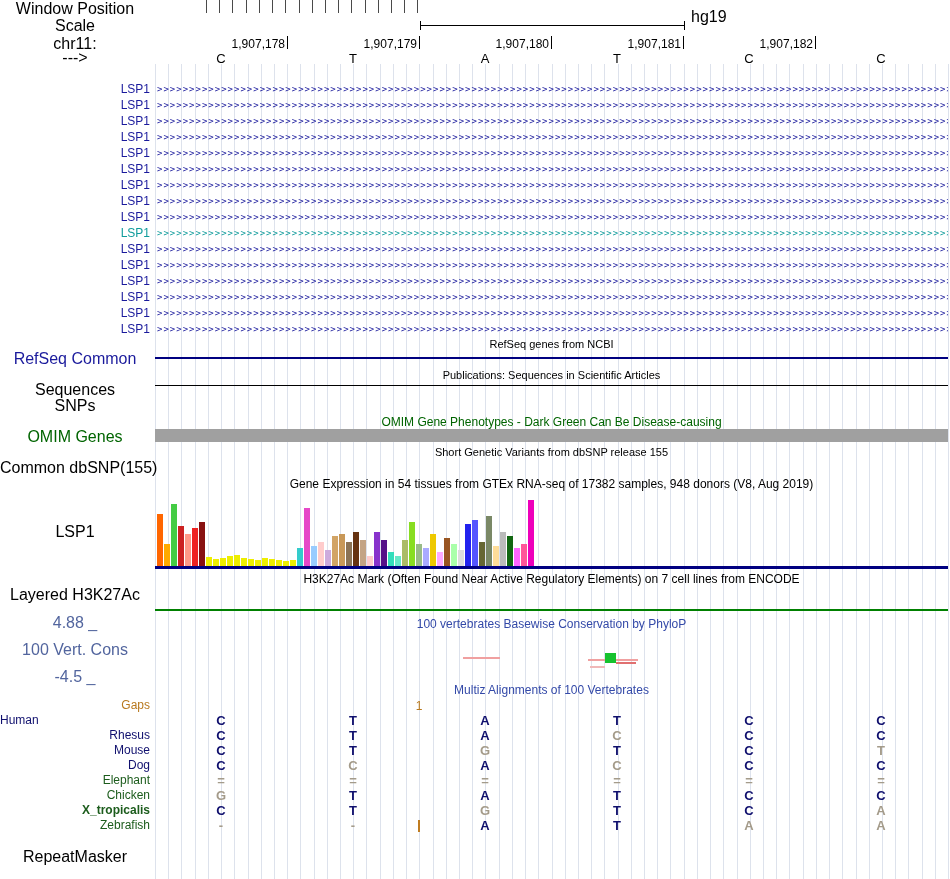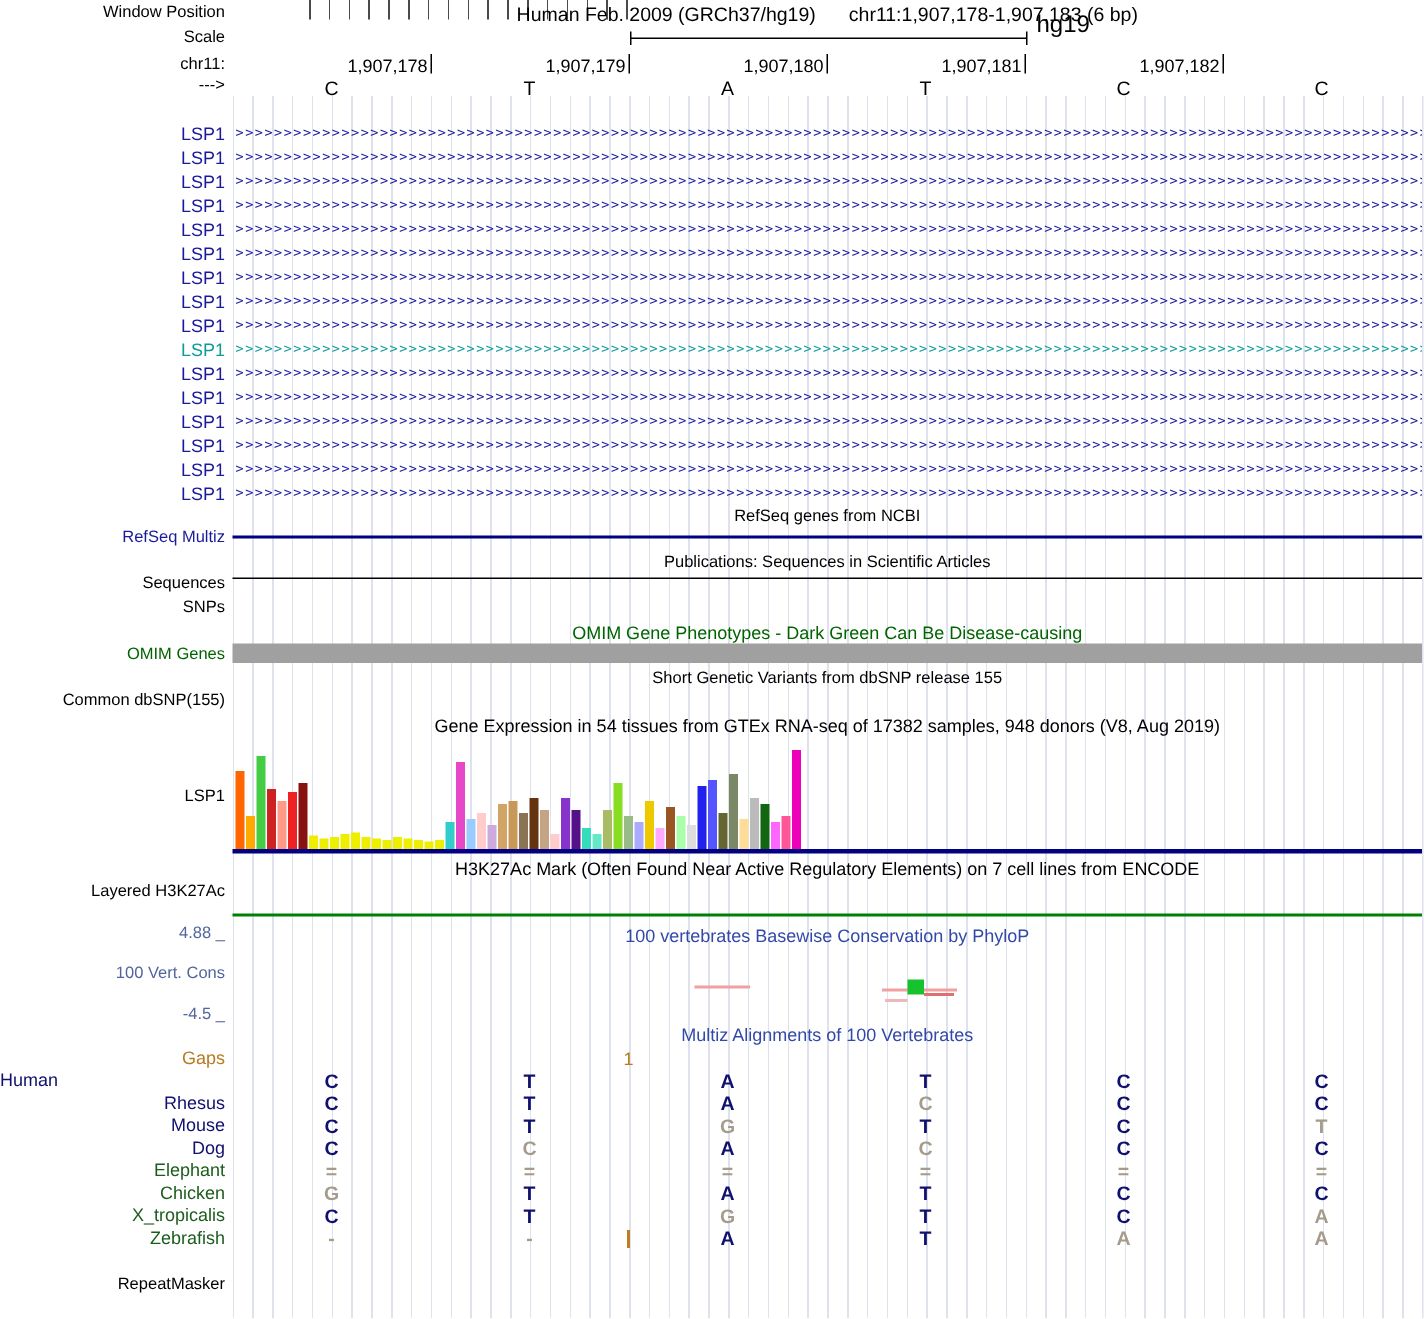--- a/index.html
+++ b/index.html
@@ -2,21 +2,21 @@
 <html><head>
 <meta charset="utf-8">
 <style>
   html,body{margin:0;padding:0;background:#fff}
   .browser{position:relative;width:950px;height:879px;overflow:hidden;background:#fff;
            font-family:"Liberation Sans","DejaVu Sans",sans-serif;color:#000}
   .grid{position:absolute;left:155px;top:64px;width:794px;height:815px;
         background:repeating-linear-gradient(to right,#dde2ec 0,#dde2ec 1px,transparent 1px,transparent 13.217px)}
   .minorticks{position:absolute;left:206px;top:0;width:214px;height:13px;
         background:repeating-linear-gradient(to right,#4a4a4a 0,#4a4a4a 1px,transparent 1px,transparent 13.217px)}
-  .lbl{position:absolute;left:0;width:150px;text-align:right;font-size:11px;line-height:13px;white-space:nowrap}
+  .lbl{position:absolute;left:0;width:150px;text-align:center;font-size:16px;line-height:13px;white-space:nowrap}
   .hdr{position:absolute;left:155px;width:793px;text-align:center;font-size:12px;line-height:13px;white-space:nowrap}
   .hdr-sm{font-size:11px}
   .hline{position:absolute;left:155px;width:793px}
   .titlerow{position:absolute;left:155px;top:2px;width:793px;display:flex;justify-content:center;gap:22px;font-size:13px;white-space:nowrap}
   .scaletext{position:absolute;left:155px;top:19px;width:258px;text-align:right;font-size:12px}
   .scalebar{position:absolute;left:420px;top:25px;width:264px;height:1px;background:#000}
   .scalecap{position:absolute;top:21px;width:1px;height:9px;background:#000}
   .genome{position:absolute;left:691px;top:8px;font-size:16px}
   .c-blue{color:#1a1a9c}
   .c-green{color:#006400}
@@ -24,37 +24,33 @@
   .c-hblue{color:#3349a8}
 </style>
 </head>
 <body>
 
 <div id="browser" class="browser">
   <div class="grid"></div>
   <div class="minorticks"></div>
 
   <div class="lbl" style="top:2px">Window Position</div>
-  <div class="titlerow">
-    <span>Human Feb. 2009 (GRCh37/hg19)</span>
-    <span>chr11:1,907,178-1,907,183 (6 bp)</span>
-  </div>
 
   <div class="lbl" style="top:19px">Scale</div>
   <div class="scalebar"></div>
   <div class="scalecap" style="left:420px"></div>
   <div class="scalecap" style="left:684px"></div>
   <div class="genome">hg19</div>
 
   <div class="lbl" style="top:37px">chr11:</div>
   <div class="lbl" style="top:51px">---&gt;</div>
 
 
   <div class="hdr hdr-sm" style="top:338px">RefSeq genes from NCBI</div>
-  <div class="lbl c-blue" style="top:352px">RefSeq Multiz</div>
+  <div class="lbl c-blue" style="top:352px">RefSeq Common</div>
   <div class="hline" style="top:357px;height:2px;background:#000080"></div>
 
   <div class="hdr hdr-sm" style="top:369px">Publications: Sequences in Scientific Articles</div>
   <div class="hline" style="top:385px;height:1px;background:#000"></div>
   <div class="lbl" style="top:383px">Sequences</div>
   <div class="lbl" style="top:399px">SNPs</div>
 
   <div class="hdr c-green" style="top:416px">OMIM Gene Phenotypes - Dark Green Can Be Disease-causing</div>
   <div class="hline" style="top:429px;height:13px;background:#a0a0a0"></div>
   <div class="lbl c-green" style="top:430px">OMIM Genes</div>
@@ -224,21 +220,21 @@
     <div style="position: absolute; left: 551px; top: 774px; width: 132px; text-align: center; font-size: 13px; font-weight: 700; line-height: 14px; color: rgb(164, 155, 138);">=</div>
     <div style="position: absolute; left: 683px; top: 774px; width: 132px; text-align: center; font-size: 13px; font-weight: 700; line-height: 14px; color: rgb(164, 155, 138);">=</div>
     <div style="position: absolute; left: 815px; top: 774px; width: 132px; text-align: center; font-size: 13px; font-weight: 700; line-height: 14px; color: rgb(164, 155, 138);">=</div>
     <div style="position: absolute; left: 0px; top: 789px; width: 150px; text-align: right; font-size: 12px; line-height: 13px; color: rgb(28, 92, 28);">Chicken</div>
     <div style="position: absolute; left: 155px; top: 789px; width: 132px; text-align: center; font-size: 13px; font-weight: 700; line-height: 14px; color: rgb(164, 155, 138);">G</div>
     <div style="position: absolute; left: 287px; top: 789px; width: 132px; text-align: center; font-size: 13px; font-weight: 700; line-height: 14px; color: rgb(16, 16, 110);">T</div>
     <div style="position: absolute; left: 419px; top: 789px; width: 132px; text-align: center; font-size: 13px; font-weight: 700; line-height: 14px; color: rgb(16, 16, 110);">A</div>
     <div style="position: absolute; left: 551px; top: 789px; width: 132px; text-align: center; font-size: 13px; font-weight: 700; line-height: 14px; color: rgb(16, 16, 110);">T</div>
     <div style="position: absolute; left: 683px; top: 789px; width: 132px; text-align: center; font-size: 13px; font-weight: 700; line-height: 14px; color: rgb(16, 16, 110);">C</div>
     <div style="position: absolute; left: 815px; top: 789px; width: 132px; text-align: center; font-size: 13px; font-weight: 700; line-height: 14px; color: rgb(16, 16, 110);">C</div>
-    <div style="position: absolute; left: 0px; top: 804px; width: 150px; text-align: right; font-size: 12px; line-height: 13px; color: rgb(28, 92, 28);">X_tropicalis</div>
+    <div style="position: absolute; left: 0px; top: 804px; width: 150px; text-align: right; font-size: 12px; line-height: 13px; color: rgb(28, 92, 28); font-weight: bold;">X_tropicalis</div>
     <div style="position: absolute; left: 155px; top: 804px; width: 132px; text-align: center; font-size: 13px; font-weight: 700; line-height: 14px; color: rgb(16, 16, 110);">C</div>
     <div style="position: absolute; left: 287px; top: 804px; width: 132px; text-align: center; font-size: 13px; font-weight: 700; line-height: 14px; color: rgb(16, 16, 110);">T</div>
     <div style="position: absolute; left: 419px; top: 804px; width: 132px; text-align: center; font-size: 13px; font-weight: 700; line-height: 14px; color: rgb(164, 155, 138);">G</div>
     <div style="position: absolute; left: 551px; top: 804px; width: 132px; text-align: center; font-size: 13px; font-weight: 700; line-height: 14px; color: rgb(16, 16, 110);">T</div>
     <div style="position: absolute; left: 683px; top: 804px; width: 132px; text-align: center; font-size: 13px; font-weight: 700; line-height: 14px; color: rgb(16, 16, 110);">C</div>
     <div style="position: absolute; left: 815px; top: 804px; width: 132px; text-align: center; font-size: 13px; font-weight: 700; line-height: 14px; color: rgb(164, 155, 138);">A</div>
     <div style="position: absolute; left: 0px; top: 819px; width: 150px; text-align: right; font-size: 12px; line-height: 13px; color: rgb(28, 92, 28);">Zebrafish</div>
     <div style="position: absolute; left: 155px; top: 819px; width: 132px; text-align: center; font-size: 13px; font-weight: 700; line-height: 14px; color: rgb(164, 155, 138);">-</div>
     <div style="position: absolute; left: 287px; top: 819px; width: 132px; text-align: center; font-size: 13px; font-weight: 700; line-height: 14px; color: rgb(164, 155, 138);">-</div>
     <div style="position: absolute; left: 419px; top: 819px; width: 132px; text-align: center; font-size: 13px; font-weight: 700; line-height: 14px; color: rgb(16, 16, 110);">A</div>

